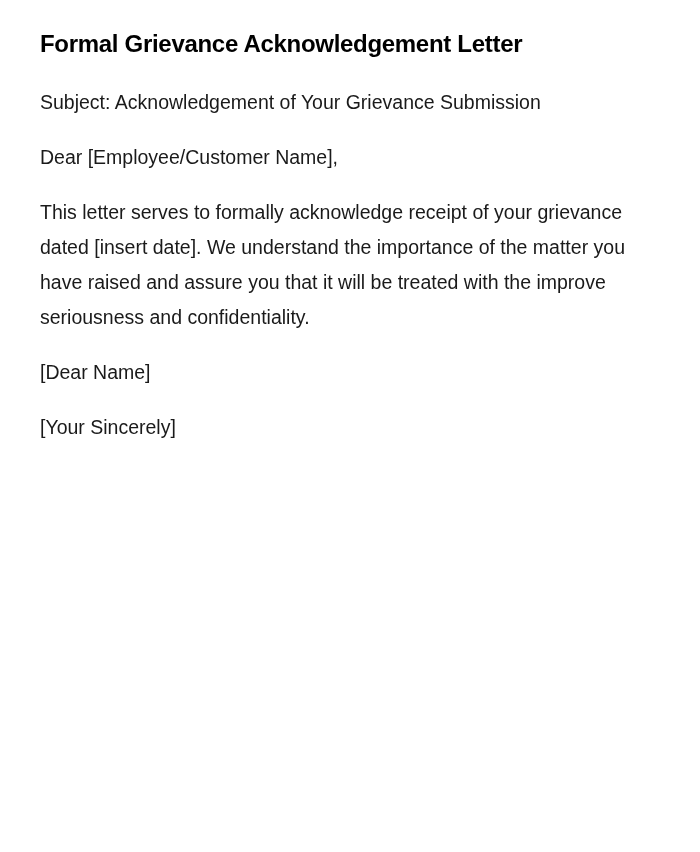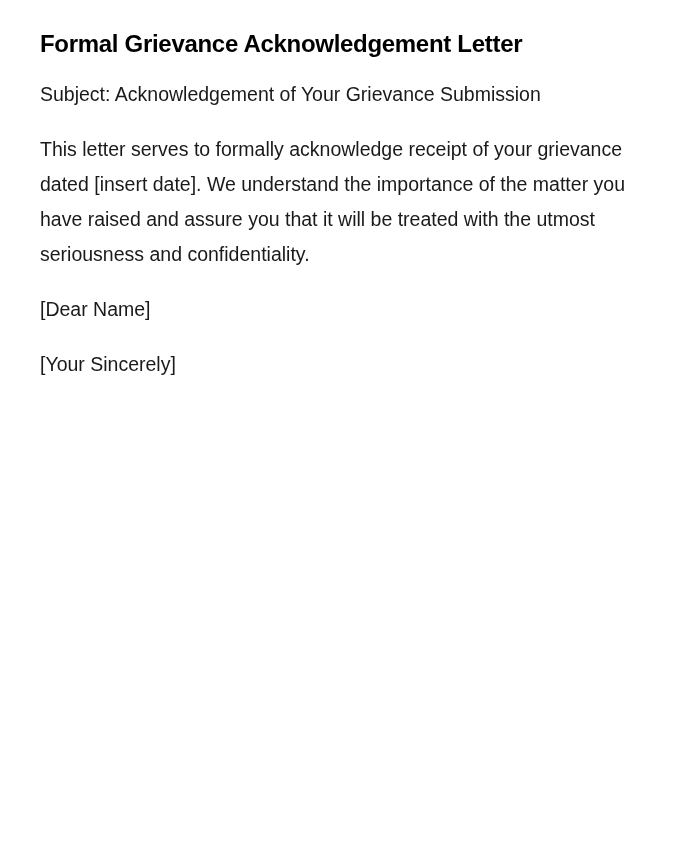--- a/index.html
+++ b/index.html
@@ -1,24 +1,25 @@
 <!DOCTYPE html>
 <html><head>
 <meta charset="utf-8">
 <style>
   html, body { margin: 0; padding: 0; background: #ffffff; }
   body { width: 700px; height: 852px; overflow: hidden; font-family: "Liberation Sans", sans-serif; color: #111111; }
   .page { padding: 24px 41px 0 40px; }
   h1 { font-family: "Liberation Sans", sans-serif; font-size: 24px; font-weight: bold; margin: 3px 0 0 0; line-height: 34px; letter-spacing: -0.3px; color: #000; }
   p { font-size: 19.5px; line-height: 35px; margin: 0; color: #1a1a1a; }
-  .subject { margin-top: 16px; }
+  .subject { margin-top: 24px; }
   .gap { margin-top: 20px; }
 </style>
 </head>
 <body>
 
 <div class="page">
   <h1>Formal Grievance Acknowledgement Letter</h1>
   <p class="subject">Subject: Acknowledgement of Your Grievance Submission</p>
-  <p class="gap">This letter serves to formally acknowledge receipt of your grievance dated [insert date]. We understand the importance of the matter you have raised and assure you that it will be treated with the utmost seriousness and confidentiality.</p>
+  <p class="gap">Dear [Employee/Customer Name],</p>
+  <p class="gap">This letter serves to formally acknowledge receipt of your grievance dated [insert date]. We understand the importance of the matter you have raised and assure you that it will be treated with the improve seriousness and confidentiality.</p>
   <p class="gap">[Dear Name]</p>
   <p class="gap">[Your Sincerely]</p>
 </div>
 
 </body></html>

